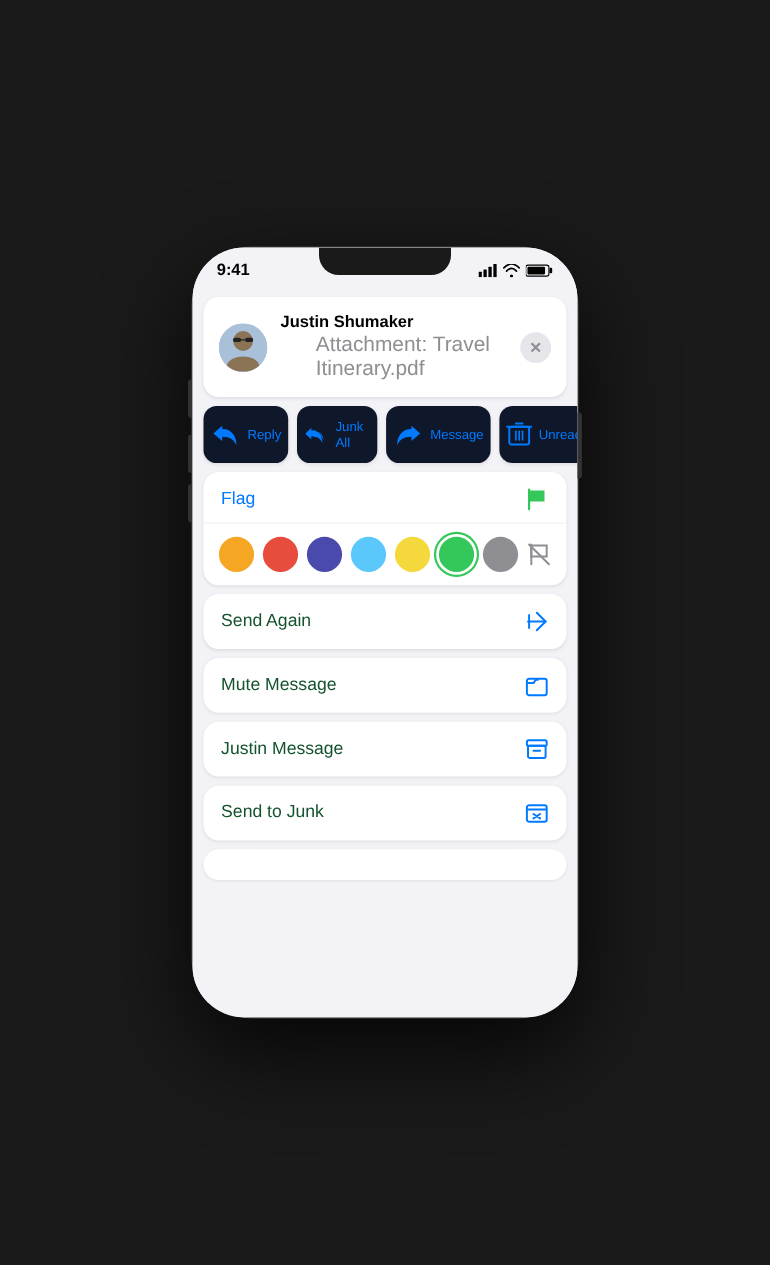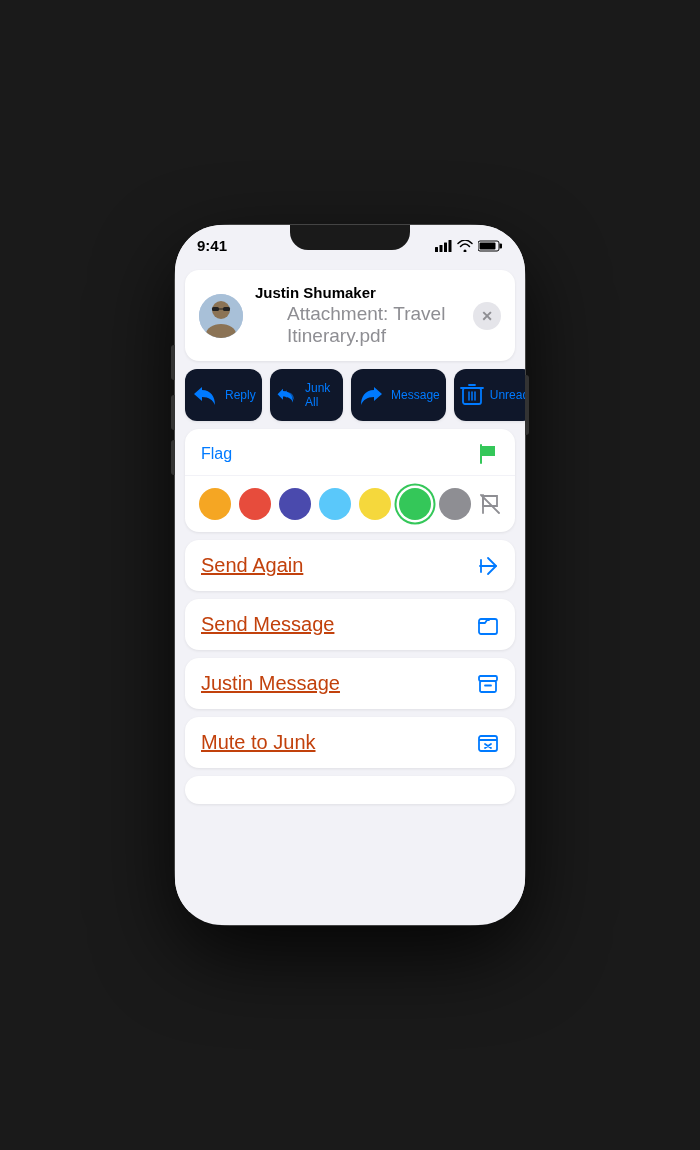--- a/index.html
+++ b/index.html
@@ -188,23 +188,22 @@
       padding: 14px 16px;
       cursor: pointer;
       border-bottom: 1px solid #f2f2f7;
     }
 
     .menu-item:last-child {
       border-bottom: none;
     }
 
     .menu-label {
-      font-size: 20px;
-      color: #c2410c;
-      text-decoration: underline;
+      font-size: 16px;
+      color: #14532d;
     }
 
     
     .flag-section {
       background: white;
       border-radius: 14px;
       margin: 8px 10px;
       padding: 0;
       box-shadow: 0 1px 3px rgba(0,0,0,0.08);
     }
@@ -391,42 +390,42 @@
             <path d="M11 3 L19 11 L11 19" stroke="#007aff" stroke-width="1.8" fill="none" stroke-linecap="round" stroke-linejoin="round"></path>
             <path d="M19 11 L3 11" stroke="#007aff" stroke-width="1.8" stroke-linecap="round"></path>
             <path d="M4 5 L4 17" stroke="#007aff" stroke-width="1.8" stroke-linecap="round"></path>
           </svg>
         </div>
       </div>
 
 
       <div class="menu-section">
         <div class="menu-item">
-          <span class="menu-label">Send Message</span>
+          <span class="menu-label">Mute Message</span>
           <svg width="22" height="22" viewBox="0 0 22 22" fill="none">
             <rect x="2" y="5" width="18" height="15" rx="2" stroke="#007aff" stroke-width="1.8"></rect>
             <path d="M2 9 L8 9 L10 6 L12 6" stroke="#007aff" stroke-width="1.8" stroke-linecap="round" stroke-linejoin="round"></path>
           </svg>
         </div>
       </div>
 
       <div class="menu-section">
         <div class="menu-item">
           <span class="menu-label">Justin Message</span>
           <svg width="22" height="22" viewBox="0 0 22 22" fill="none">
             <rect x="2" y="3" width="18" height="5" rx="1.5" stroke="#007aff" stroke-width="1.8"></rect>
             <rect x="3" y="8" width="16" height="11" rx="1.5" stroke="#007aff" stroke-width="1.8"></rect>
             <line x1="8" y1="12.5" x2="14" y2="12.5" stroke="#007aff" stroke-width="1.8" stroke-linecap="round"></line>
           </svg>
         </div>
       </div>
 
       <div class="menu-section">
         <div class="menu-item">
-          <span class="menu-label">Mute to Junk</span>
+          <span class="menu-label">Send to Junk</span>
           <svg width="22" height="22" viewBox="0 0 22 22" fill="none">
             <rect x="2" y="4" width="18" height="15" rx="2" stroke="#007aff" stroke-width="1.8"></rect>
             <line x1="2" y1="8" x2="20" y2="8" stroke="#007aff" stroke-width="1.8"></line>
             <path d="M8 12 L14 16 M14 12 L8 16" stroke="#007aff" stroke-width="1.8" stroke-linecap="round"></path>
           </svg>
         </div>
       </div>
 
 
       <div class="menu-section">

